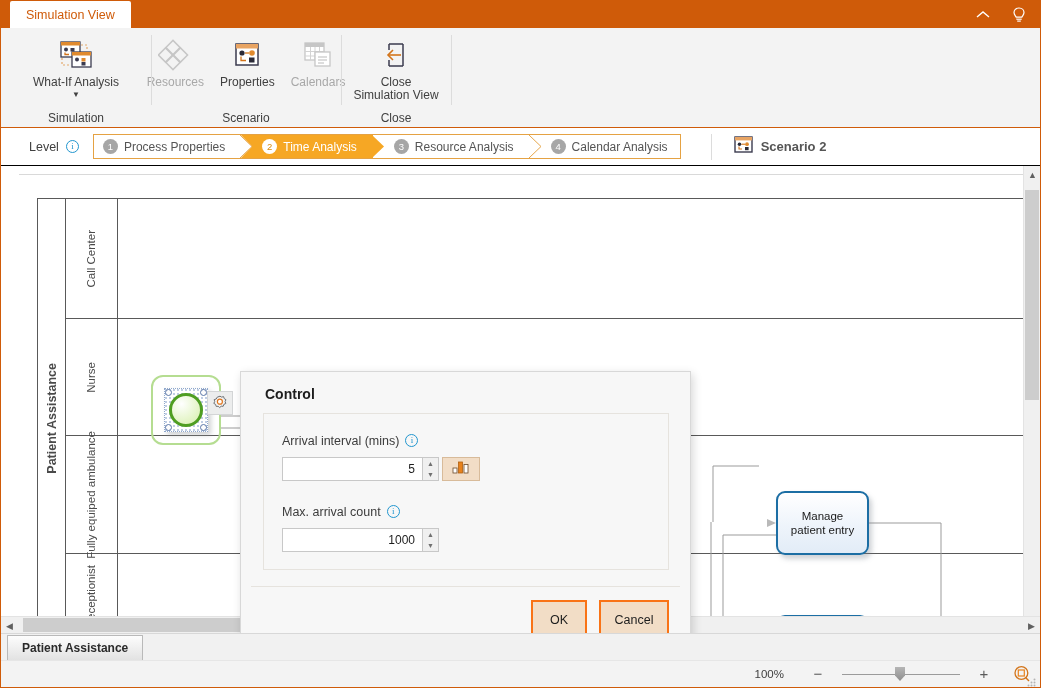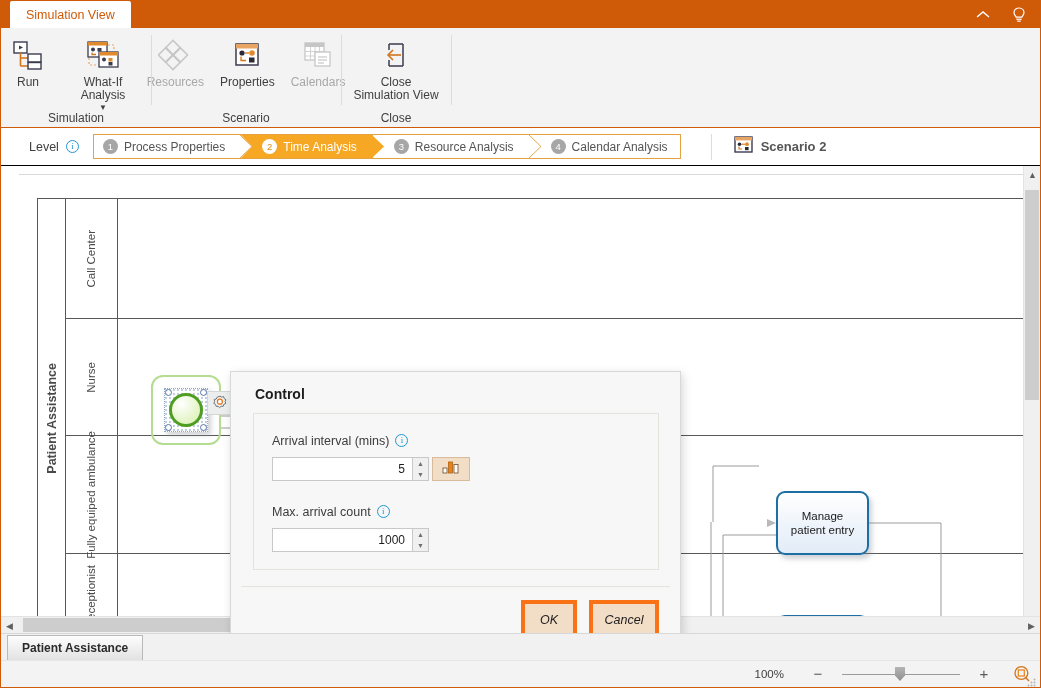--- a/index.html
+++ b/index.html
@@ -226,21 +226,21 @@
   .slider .knob {
     position: absolute; left: 53px; top: 0; width: 10px; height: 14px;
     background: linear-gradient(to bottom,#b5b5b5,#8e8e8e);
     clip-path: polygon(0 0, 100% 0, 100% 60%, 50% 100%, 0 60%);
   }
   .fitbtn { margin-left: 10px; width: 20px; height: 20px; display:flex; align-items:center; justify-content:center;}
   .grip { position: absolute; right: 3px; bottom: 2px; width: 11px; height: 11px; }
 
   
   .dialog {
-    position: absolute; left: 229px; top: 205px; width: 451px; height: 276px;
+    position: absolute; left: 239px; top: 205px; width: 451px; height: 276px;
     background: #f7f7f7; border: 1px solid #d8d8d8;
     box-shadow: 2px 3px 9px rgba(0,0,0,.16);
     z-index: 40;
   }
   .dlg-title {
     position: absolute; left: 24px; top: 14px;
     font-size: 14px; font-weight: bold; color: #1d1d1d;
   }
   .dlg-panel {
     position: absolute; left: 22px; top: 41px; right: 21px; height: 157px;
@@ -261,23 +261,23 @@
     flex: 1; display: flex; align-items: center; justify-content: center;
     font-size: 7px; color: #707070; line-height: 7px;
   }
   .dist-btn {
     width: 38px; margin-left: 3px; border: 1px solid #d8bb9a;
     background: #f2ddc6; display: flex; align-items: center; justify-content: center;
   }
   .dlg-sep { position: absolute; left: 10px; right: 10px; top: 214px; border-top: 1px solid #e6e3de; }
   .dlg-btns { position: absolute; right: 21px; top: 228px; display: flex; gap: 12px; }
   .dbtn {
-    width: 56px; height: 40px; background: #f2ddc6; border: 4px solid #f97316;
+    width: 56px; height: 40px; background: #f2ddc6; border: 2px solid #f97316;
     font-size: 12.5px; color: #1d1d1d; font-family: "Liberation Sans", sans-serif;
-    display: flex; align-items: center; justify-content: center; font-style: italic;
+    display: flex; align-items: center; justify-content: center;
   }
   .dbtn.wide { width: 70px; }
 </style>
 </head>
 <body>
 
 <div id="app">
 
   <div class="titlebar">
     <div class="tab">
@@ -296,33 +296,20 @@
           <line x1="6.2" y1="15.1" x2="9.8" y2="15.1" stroke="#ffffff" stroke-width="1.2"></line>
         </svg>
       </span>
     </div>
   </div>
 
   <div class="ribbon">
 
     <div class="rgroup" style="width:150px">
       <div class="ritems">
-        <div class="rbtn">
-          <span class="ico">
-            <svg width="36" height="32" viewBox="0 0 36 32">
-              <rect x="4" y="3" width="13" height="11" fill="#fff" stroke="#3b3b4f" stroke-width="1.4"></rect>
-              <polygon points="9,6.5 13,8.5 9,10.5" fill="#3b3b4f"></polygon>
-              <path d="M10.5 14 L10.5 27" fill="none" stroke="#d2741a" stroke-width="1.6"></path>
-              <path d="M10.5 19 L18 19 M10.5 27 L18 27" fill="none" stroke="#d2741a" stroke-width="1.6"></path>
-              <rect x="18" y="15" width="13" height="8" fill="#fff" stroke="#3b3b4f" stroke-width="1.4"></rect>
-              <rect x="18" y="23.5" width="13" height="6.5" fill="#fff" stroke="#3b3b4f" stroke-width="1.4"></rect>
-            </svg>
-          </span>
-          <span class="lbl">Run</span>
-        </div>
         <div class="rbtn">
           <span class="ico">
             <svg width="38" height="32" viewBox="0 0 38 32">
               <rect x="4" y="3" width="19" height="15" fill="#fff" stroke="#3b3b4f" stroke-width="1.3"></rect>
               <rect x="4" y="3" width="19" height="3.5" fill="#e08a2e"></rect>
               <circle cx="9" cy="10.5" r="2" fill="#3b3b4f"></circle>
               <rect x="13.5" y="9" width="4" height="3.5" fill="#3b3b4f"></rect>
               <path d="M8 13.5 L8 15.5 L12 15.5" fill="none" stroke="#d2741a" stroke-width="1.3"></path>
               <rect x="15" y="13" width="19" height="15" fill="#fff" stroke="#3b3b4f" stroke-width="1.3"></rect>
               <rect x="15" y="13" width="19" height="3.5" fill="#e08a2e"></rect>

